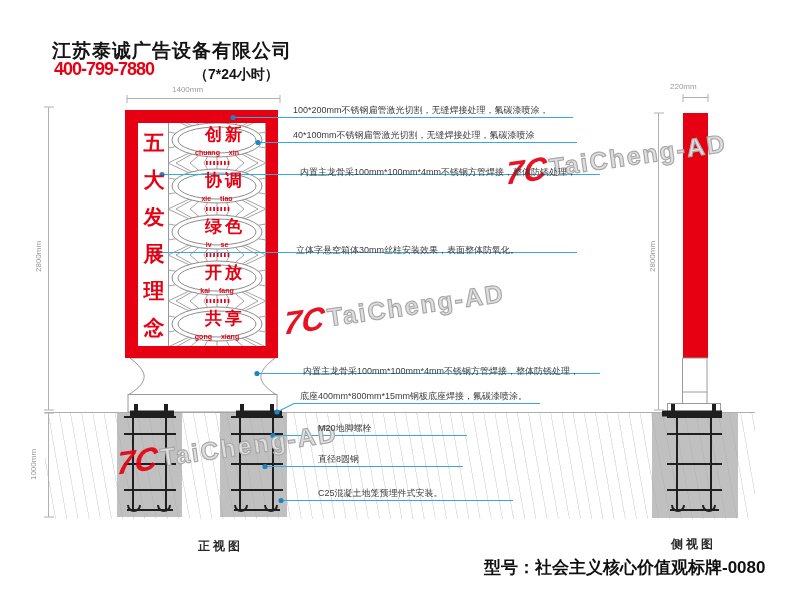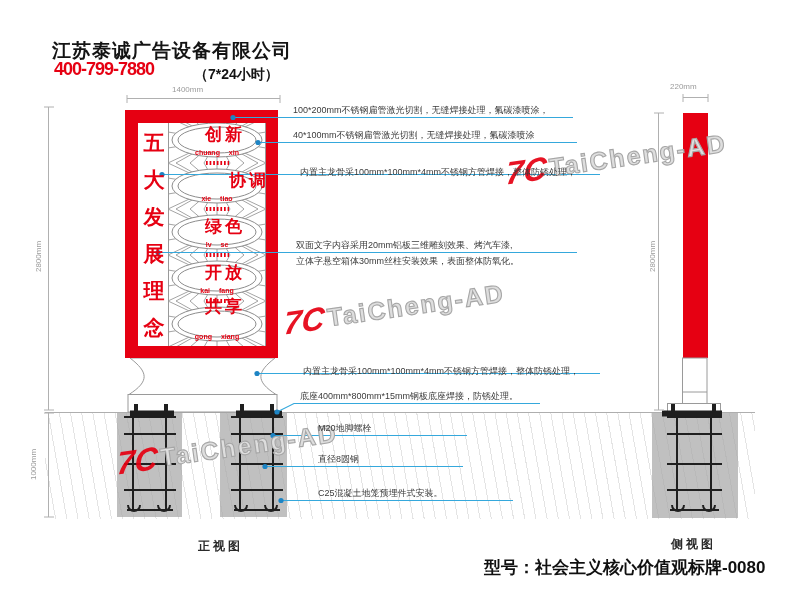--- a/index.html
+++ b/index.html
@@ -208,47 +208,46 @@
     <span>五</span>
     <span>大</span>
     <span>发</span>
     <span>展</span>
     <span>理</span>
     <span>念</span>
   </div>
 
   <div class="value-word" style="top:126px;">创新</div>
   <div class="value-pinyin" style="top:149px;">chuang xin</div>
-  <div class="value-word" style="top:172px;margin-left:24px;">协调</div>
+  <div class="value-word" style="top:172px;">协调</div>
   <div class="value-pinyin" style="top:195px;">xie tiao</div>
   <div class="value-word" style="top:218px;">绿色</div>
   <div class="value-pinyin" style="top:241px;">lv se</div>
   <div class="value-word" style="top:264px;">开放</div>
   <div class="value-pinyin" style="top:287px;">kai fang</div>
-  <div class="value-word" style="top:298px;text-align:center;">共享</div>
+  <div class="value-word" style="top:310px;text-align:center;">共享</div>
   <div class="value-pinyin" style="top:333px;">gong xiang</div>
 
   <div class="ann" style="left:293px;top:105px;">
     <span>100*200mm不锈钢扁管激光切割，无缝焊接处理，氟碳漆喷涂，</span>
     </div>
   <div class="ann" style="left:293px;top:130px;">
     <span>40*100mm不锈钢扁管激光切割，无缝焊接处理，氟碳漆喷涂</span>
     </div>
   <div class="ann" style="left:300px;top:162px;">
       <span class="l2">内置主龙骨采100mm*100mm*4mm不锈钢方管焊接，整体防锈处理，</span>
     </div>
   <div class="ann" style="left:296px;top:240px;">
-    <span>双面文字内容采用20mm铝板三维雕刻效果、烤汽车漆,</span>
       <span class="l2">立体字悬空箱体30mm丝柱安装效果，表面整体防氧化。</span>
     </div>
   <div class="ann" style="left:303px;top:361px;">
       <span class="l2">内置主龙骨采100mm*100mm*4mm不锈钢方管焊接，整体防锈处理，</span>
     </div>
   <div class="ann" style="left:300px;top:391px;">
-    <span>底座400mm*800mm*15mm钢板底座焊接，防锈处理。</span>
+    <span>底座400mm*800mm*15mm钢板底座焊接，氟碳漆喷涂。</span>
     </div>
   <div class="ann" style="left:318px;top:423px;">
     <span>M20地脚螺栓</span>
     </div>
   <div class="ann" style="left:318px;top:454px;">
     <span>直径8圆钢</span>
     </div>
   <div class="ann" style="left:318px;top:488px;">
     <span>C25混凝土地笼预埋件式安装。</span>
     </div>

